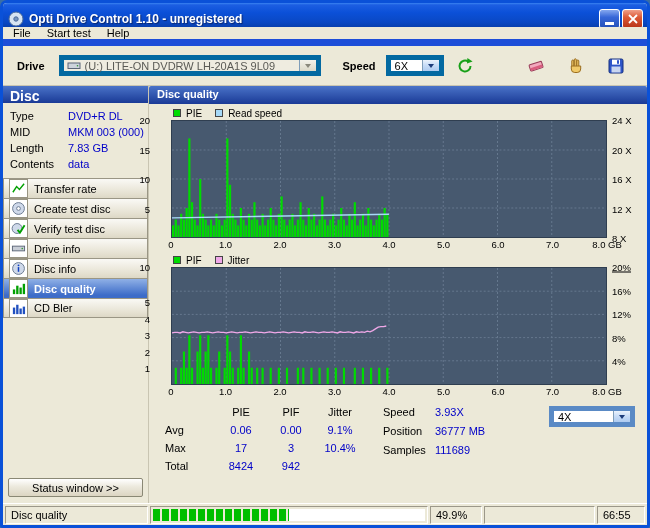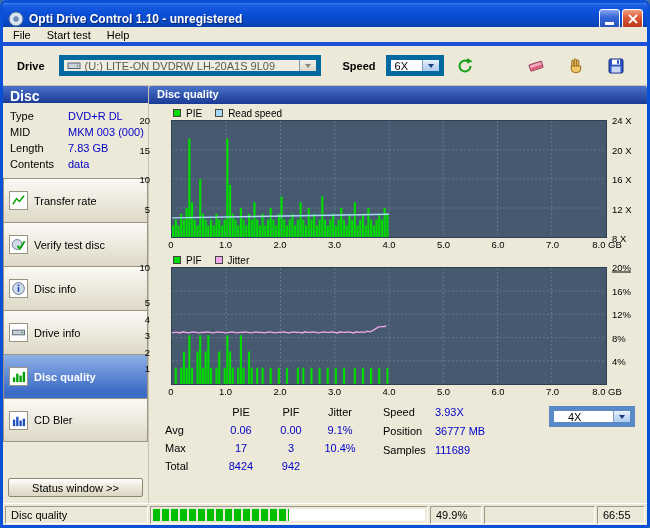--- a/index.html
+++ b/index.html
@@ -17,21 +17,21 @@
   .app-icon { width:16px; height:16px; display:inline-flex; }
   .tb-btns { display:flex; gap:2px; }
   .tb-btn { width:21px; height:20px; border:1px solid #fff; border-radius:3px;
     display:flex; align-items:center; justify-content:center; }
   .tb-btn.min { background:linear-gradient(180deg,#86a8ef,#3767d8 40%,#2450b8); }
   .tb-btn.close { background:linear-gradient(180deg,#f0a08a,#dd5a36 40%,#b63317); }
   .min-glyph { width:9px; height:3px; background:#fff; margin-top:9px; }
 
   
   .menubar { height:19px; flex:0 0 19px; display:flex; align-items:center; padding-left:2px;
-    background:#ECE9D8; border-bottom:4px solid #1d4ed8; font-size:11px; }
+    background:#ECE9D8; border-bottom:7px solid #1d4ed8; font-size:11px; }
   .menu-item { padding:2px 8px; }
 
   
   .toolbar { height:40px; flex:0 0 40px; display:flex; align-items:center; padding:0 18px 0 14px;
     border-bottom:1px solid #c9c5b2; }
   .bold-label { font-size:11px; font-weight:bold; }
   .combo { display:flex; align-items:center; background:#fff; border:5px solid #0369a1; height:21px; }
   .combo .cicon { display:inline-flex; width:14px; height:14px; margin-left:3px; flex:0 0 auto; }
   .combo .txt { flex:1; padding:0 4px; font-size:11px; white-space:nowrap; overflow:hidden; }
   .arrow-btn { width:17px; height:100%; border-left:1px solid #7F9DB9; flex:0 0 auto;
@@ -50,21 +50,21 @@
   
   .content { flex:1; display:flex; min-height:0; }
   .sidebar { width:146px; flex:0 0 146px; display:flex; flex-direction:column; border-right:1px solid #c9c5b2; }
   .section-header { height:17px; color:#fff; font-size:14px; font-weight:bold; padding:2px 0 0 7px;
     background:linear-gradient(180deg,#4a73c8,#1a3a96); }
   .info { padding:5px 4px 6px 7px; font-size:11px; }
   .info-row { display:flex; height:16px; align-items:center; }
   .info-row .il { width:58px; color:#000; }
   .info-row .iv { color:#0000C8; white-space:nowrap; }
   .navs { display:flex; flex-direction:column; }
-  .nav-btn { height:44px; display:flex; align-items:center; gap:6px; padding-left:5px; font-size:11px;
+  .nav-btn { height:20px; display:flex; align-items:center; gap:6px; padding-left:5px; font-size:11px;
     background:linear-gradient(180deg,#faf9f5,#e7e3d4 70%,#ddd8c6); border:1px solid #9a9685; border-bottom:none;text-align:center; }
   .nav-btn:last-child { border-bottom:1px solid #9a9685; }
   .nav-btn.active { background:linear-gradient(180deg,#8fb0e6,#3d6cc8 85%); color:#fff; font-weight:bold; }
   .nav-icon { width:19px; height:19px; background:#fff; border:1px solid #989482; display:flex;
     align-items:center; justify-content:center; flex:0 0 auto; }
   .sidebar-spacer { flex:1; }
   .status-window-btn { margin:4px 5px 6px 5px; height:19px; font-size:11px; font-family:inherit;
     background:linear-gradient(180deg,#fff,#ece9dd 45%,#dcd5c2); border:1px solid #8a8875; border-radius:2px; }
 
   .main { flex:1; display:flex; flex-direction:column; min-width:0; padding-bottom:2px; }
@@ -94,21 +94,21 @@
   
   .stats { display:flex; padding:8px 8px 0 16px; font-size:11px; }
   .stat-grid { display:grid; grid-template-columns:48px 56px 44px 54px; row-gap:3px; align-content:start; }
   .rstat-grid { display:grid; grid-template-columns:52px 80px; row-gap:4px; margin-left:16px; align-content:start; }
   .sg { height:15px; }
   .sg.h { text-align:center; }
   .sg.l { text-align:left; color:#000; }
   .sg.v { text-align:center; color:#0000C8; }
   .sg.lv { text-align:left; color:#0000C8; }
   .ctrl-col { margin-left:auto; width:86px; display:flex; flex-direction:column; gap:14px; margin-right:4px; }
-  .ctrl-col .combo { border-color:#5a8ac5;padding-left:10px; }
+  .ctrl-col .combo { border-color:#5a8ac5; }
   .btn-stop { height:22px; font-size:11px; font-family:inherit; border:1px solid #003C74; border-radius:3px;
     background:linear-gradient(180deg,#fff,#f0eee4 45%,#dcd5c2); box-shadow:inset 0 0 2px 1px #9cc2f0; }
 
   
   .statusbar { height:22px; flex:0 0 22px; display:flex; align-items:center; gap:2px; padding:2px 2px;
     border-top:1px solid #fff; font-size:11px; }
   .sb-cell { height:18px; border:1px solid; border-color:#9c9889 #ffffff #ffffff #9c9889;
     display:flex; align-items:center; padding:0 5px; }
   .sb-mode { width:143px; flex:0 0 143px; }
   .sb-progress { width:278px; flex:0 0 278px; padding:2px; }
@@ -229,44 +229,53 @@
           <span class="nav-icon">
               <svg viewBox="0 0 16 16" width="15" height="15">
                 <polyline points="2,12 6,6 9,9 14,3" fill="none" stroke="#00a000" stroke-width="1.5"></polyline>
               </svg>
             </span>
           <span>Transfer rate</span>
         </div>
         <div class="nav-btn">
           <span class="nav-icon">
               <svg viewBox="0 0 16 16" width="15" height="15">
+                <circle cx="8" cy="8" r="6.3" fill="#cfd9ea" stroke="#67788f"></circle>
+                <circle cx="8" cy="8" r="2" fill="#fff" stroke="#67788f"></circle>
+              </svg>
+            </span>
+          <span>Create test disc</span>
+        </div>
+        <div class="nav-btn">
+          <span class="nav-icon">
+              <svg viewBox="0 0 16 16" width="15" height="15">
                 <circle cx="6.5" cy="8" r="5.3" fill="#cfd9ea" stroke="#67788f"></circle>
                 <polyline points="7,9.5 9.5,12.5 14.5,4.5" fill="none" stroke="#00a000" stroke-width="2"></polyline>
               </svg>
             </span>
           <span>Verify test disc</span>
+        </div>
+        <div class="nav-btn">
+          <span class="nav-icon">
+              <svg viewBox="0 0 16 16" width="15" height="15">
+                <rect x="1.5" y="5.5" width="13" height="5" fill="#c8cdd6" stroke="#5a6576"></rect>
+                <circle cx="12" cy="8" r="0.9" fill="#3a9a3a"></circle>
+              </svg>
+            </span>
+          <span>Drive info</span>
         </div>
         <div class="nav-btn">
           <span class="nav-icon">
               <svg viewBox="0 0 16 16" width="15" height="15">
                 <circle cx="8" cy="8" r="6.3" fill="#cfd9ea" stroke="#67788f"></circle>
                 <rect x="7.2" y="6.5" width="1.6" height="5" fill="#1040c0"></rect>
                 <circle cx="8" cy="4.6" r="1" fill="#1040c0"></circle>
               </svg>
             </span>
           <span>Disc info</span>
-        </div>
-        <div class="nav-btn">
-          <span class="nav-icon">
-              <svg viewBox="0 0 16 16" width="15" height="15">
-                <rect x="1.5" y="5.5" width="13" height="5" fill="#c8cdd6" stroke="#5a6576"></rect>
-                <circle cx="12" cy="8" r="0.9" fill="#3a9a3a"></circle>
-              </svg>
-            </span>
-          <span>Drive info</span>
         </div>
         <div class="nav-btn active">
           <span class="nav-icon">
               <svg viewBox="0 0 16 16" width="15" height="15">
                 <rect x="2" y="9" width="2.5" height="5" fill="#00a000"></rect>
                 <rect x="5.5" y="5" width="2.5" height="9" fill="#00a000"></rect>
                 <rect x="9" y="7" width="2.5" height="7" fill="#00a000"></rect>
                 <rect x="12.5" y="3" width="2.5" height="11" fill="#00a000"></rect>
               </svg>
             </span>

